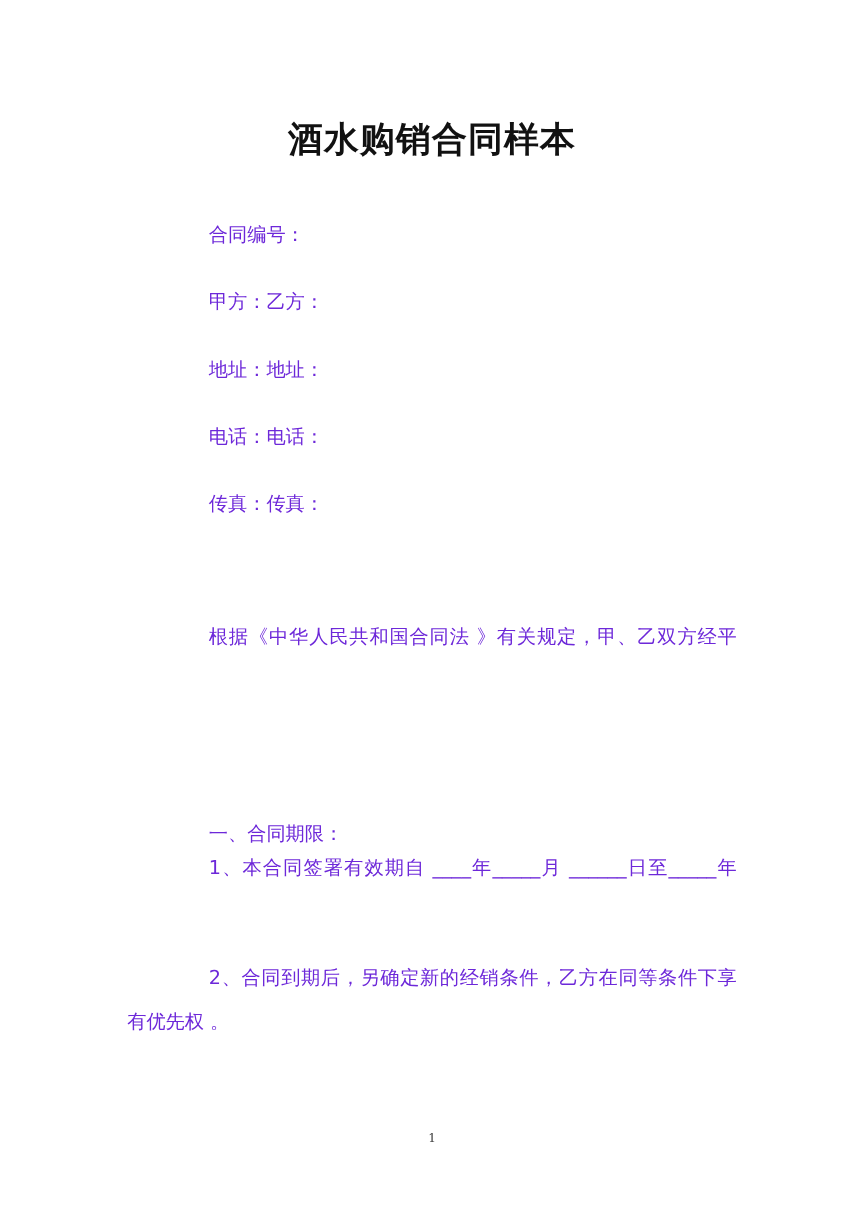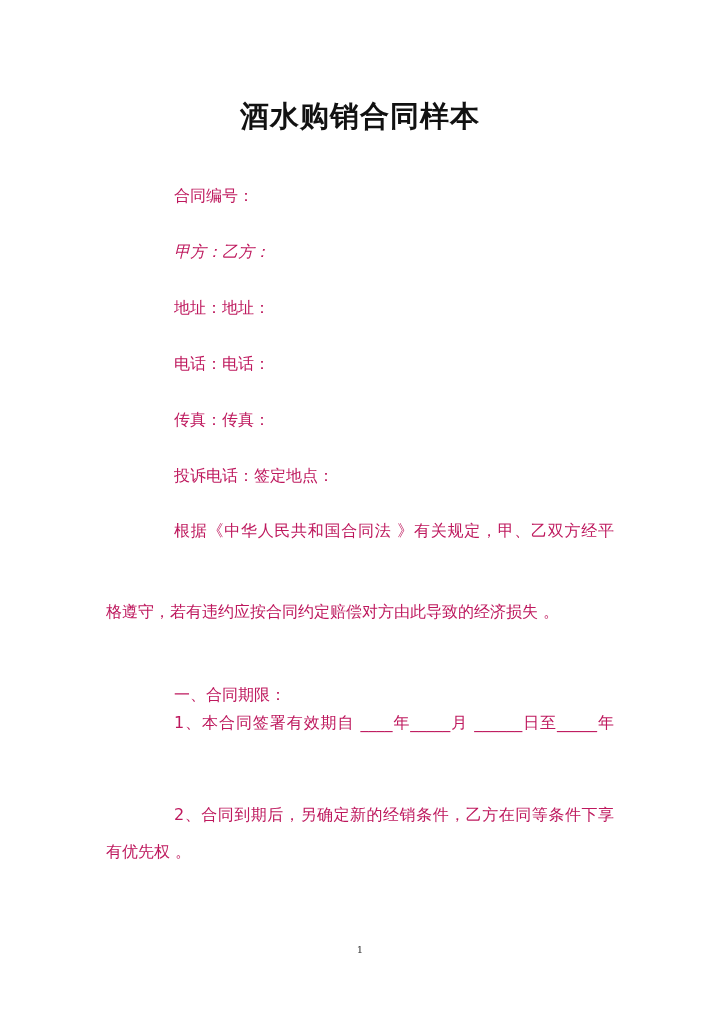--- a/index.html
+++ b/index.html
@@ -32,21 +32,21 @@
       font-weight: bold;
       letter-spacing: 1px;
       color: #111;
       line-height: 40px;
     }
     .line {
       position: absolute;
       font-size: 16px;
       line-height: 22px;
       white-space: nowrap;
-      color: #be185d;
+      color: #6d28d9;
     }
     .indent { left: 174px; }
     .full { left: 106px; }
     .just {
       width: 508px;
       text-align: justify;
       text-align-last: justify;
     }
     .page-number {
       position: absolute;
@@ -60,28 +60,26 @@
     }
   </style>
 </head>
 <body>
 
 <div class="page">
 
   <div class="title">酒水购销合同样本</div>
 
   <div class="line indent" style="top:185px;">合同编号：</div>
-  <div class="line indent" style="top:241px;font-style:italic;">甲方：乙方：</div>
+  <div class="line indent" style="top:241px;">甲方：乙方：</div>
   <div class="line indent" style="top:297px;">地址：地址：</div>
   <div class="line indent" style="top:353px;">电话：电话：</div>
   <div class="line indent" style="top:409px;">传真：传真：</div>
-  <div class="line indent" style="top:465px;">投诉电话：签定地点：</div>
 
   <div class="line indent just" style="top:520px; width:440px;">根据《中华人民共和国合同法 》有关规定，甲、乙双方经平</div>
-  <div class="line full" style="top:601px;">格遵守，若有违约应按合同约定赔偿对方由此导致的经济损失  。</div>
 
   <div class="line indent" style="top:684px;">一、合同期限：</div>
 
   <div class="line indent just" style="top:712px; width:440px;">1、本合同签署有效期自 ____年_____月  ______日至_____年</div>
 
   <div class="line indent just" style="top:804px; width:440px;">2、合同到期后，另确定新的经销条件，乙方在同等条件下享</div>
   <div class="line full" style="top:841px;">有优先权 。</div>
 
 
   <div class="page-number">1</div>

